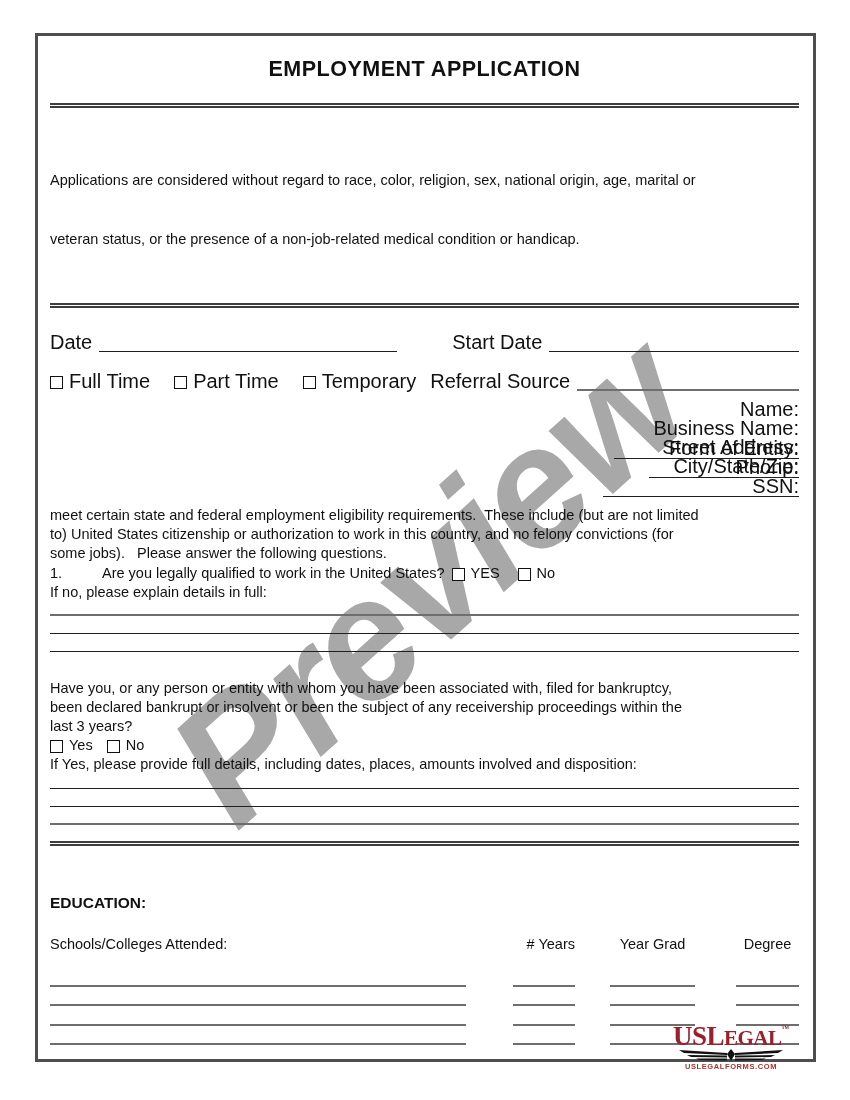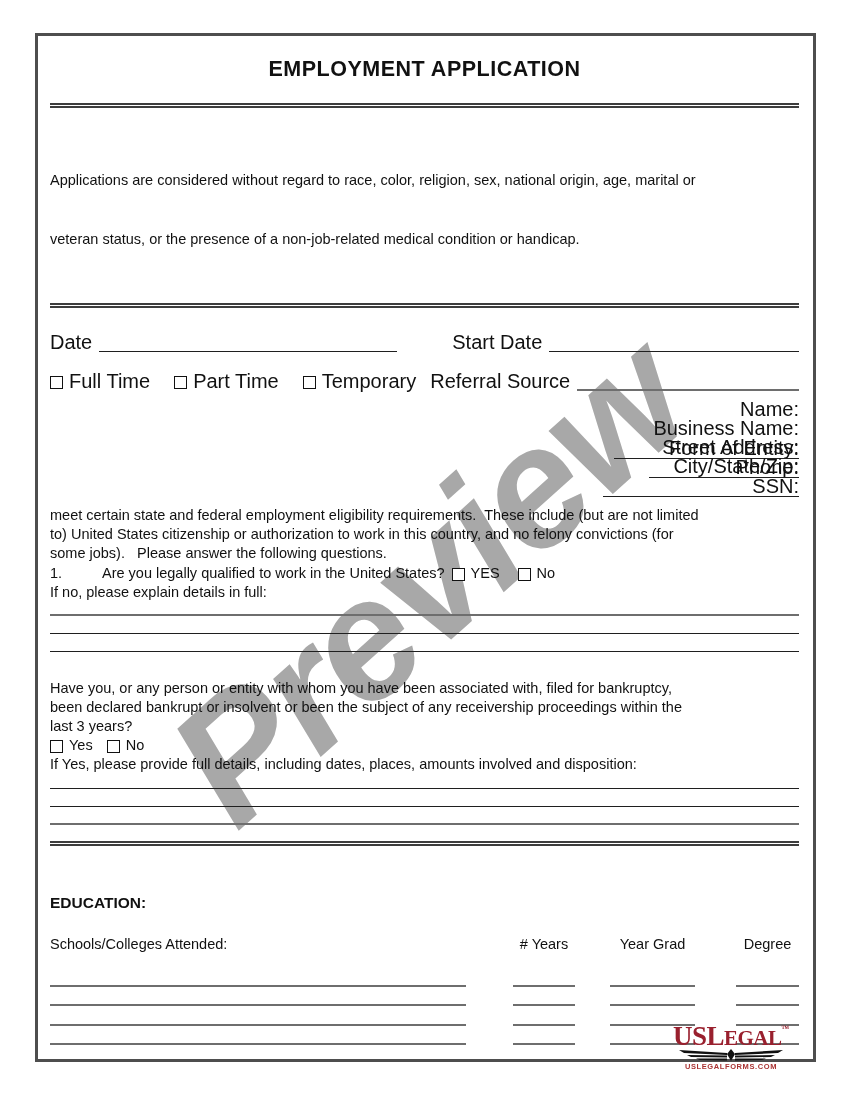--- a/index.html
+++ b/index.html
@@ -40,21 +40,21 @@
   .elig-line1 { display:flex; align-items:flex-end; height:19px; }
   .qrow { display:flex; align-items:flex-end; height:20px; font-size:14.5px; line-height:19px; }
   .qnum { display:inline-block; width:52px; }
   .lrow { border-bottom:1.5px solid #1f1f1f; }
   .lrow.g { border-bottom:2px solid #6e6e6e; }
   .h14 { height:14px; } .h18 { height:18px; } .h15 { height:15px; }
   .bank { margin-top:27px; }
   .ynrow { margin-top:0; height:19px; }
   .edu-grid { display:flex; align-items:flex-end; font-size:14.5px; line-height:19px;gap:23px; }
   .col-main { flex:1; margin-right:24px; }
-  .col-a { width:62px; margin-right:12px; text-align:center; }
+  .col-a { width:62px; margin-right:12px; text-align:right; }
   .col-b { width:85px; margin-right:18px; text-align:center; }
   .col-c { width:63px; text-align:center; }
   .edu-head { margin-top:23px; height:19px; }
   .edu-row { height:19.5px; }
   .edu-row .cell { border-bottom:2px solid #6e6e6e; height:100%; }
   .edu-first { margin-top:13px; }
   .logo { position:absolute; left:666px; top:1023px; width:130px; z-index:3;
     text-align:center; line-height:1; }
   .logo-word { font-family:"Liberation Serif","DejaVu Serif",serif; color:#99202e;
     font-weight:bold; letter-spacing:-.5px; white-space:nowrap; }

